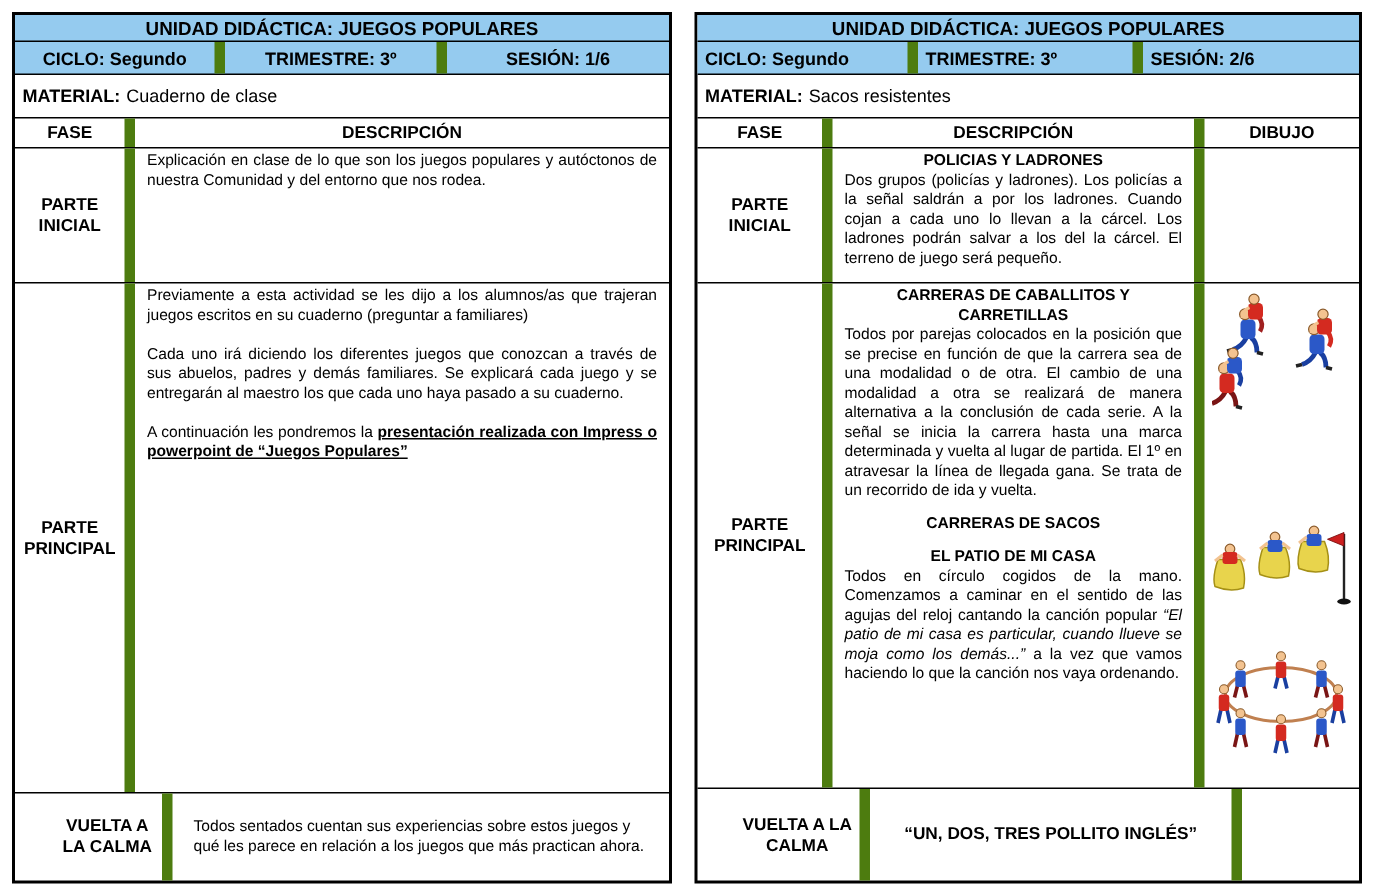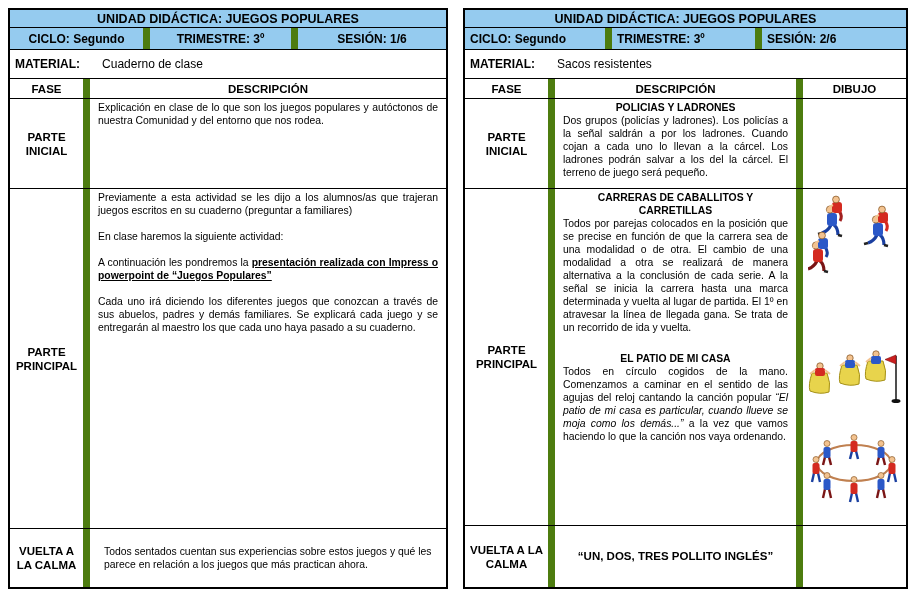--- a/index.html
+++ b/index.html
@@ -10,40 +10,40 @@
   }
   .sheet {
     position:absolute; top:8px; box-sizing:border-box;
     border:2px solid #000; background:#fff;
     display:flex; flex-direction:column;
   }
   #left-sheet  { left:8px;   width:440px; height:581px; }
   #right-sheet { left:463px; width:445px; height:581px; }
 
   .trow { display:flex; flex:0 0 auto; box-sizing:border-box; border-bottom:1px solid #000; min-height:0; }
-  .trow.last { border-bottom:none; flex:1 1 auto; }
+  .trow.last { border-bottom:none; flex:1 1 auto;padding-left:25px; }
   .cell { box-sizing:border-box; border-right:7px solid #4d7c0f; overflow:hidden; min-width:0; }
   .cell.lastcol { border-right:none; }
   .blue { background:#95cbef; }
 
   .title-row { height:18px; }
   .title-cell { flex:1; display:flex; align-items:center; justify-content:center;
                 font-weight:bold; font-size:12.5px; }
 
   .meta-row { height:22px; }
   .meta-cell { display:flex; align-items:center; font-weight:bold; font-size:12px; }
   #left-sheet  .meta-cell { justify-content:center; }
   #right-sheet .meta-cell { justify-content:flex-start; padding-left:5px; }
   #left-sheet  .meta-1 { width:140px; } #left-sheet  .meta-2 { width:148px; } .meta-3 { flex:1; }
   #right-sheet .meta-1 { width:147px; } #right-sheet .meta-2 { width:150px; }
 
   .material-row { height:29px; }
   .material-cell { flex:1; display:flex; align-items:center; padding-left:5px; font-size:12px; }
   .material-label { font-weight:bold; }
-  .material-value { margin-left:22px; }
+  .material-value { margin-left:4px; }
 
   .head-row { height:20px; }
   .head-cell { display:flex; align-items:center; justify-content:center;
                font-weight:bold; font-size:11.5px; }
 
   #left-sheet  .fase-col { width:80px; }
   #right-sheet .fase-col { width:90px; }
   #right-sheet .desc-col { width:248px; }
   .desc-col { flex:1; }
   #right-sheet .desc-col { flex:0 0 auto; }
@@ -102,23 +102,22 @@
   <div class="trow row-inicial">
     <div class="cell fase-cell fase-col">PARTE INICIAL</div>
     <div class="cell lastcol desc-cell desc-col v-center">
       <div class="para">Explicación en clase de lo que son los juegos populares y autóctonos de nuestra Comunidad y del entorno que nos rodea.</div>
     </div>
   </div>
   <div class="trow row-principal">
     <div class="cell fase-cell fase-col">PARTE PRINCIPAL</div>
     <div class="cell lastcol desc-cell desc-col v-center">
       <div class="para">Previamente a esta actividad se les dijo a los alumnos/as que trajeran juegos escritos en su cuaderno (preguntar a familiares)</div>
-      <div class="para">En clase haremos la siguiente actividad:</div>
+      <div class="para">Cada uno irá diciendo los diferentes juegos que conozcan a través de sus abuelos, padres y demás familiares. Se explicará cada juego y se entregarán al maestro los que cada uno haya pasado a su cuaderno.</div>
       <div class="para"><span>A continuación les pondremos la </span><span class="em-underline">presentación realizada con Impress o powerpoint de “Juegos Populares”</span></div>
-      <div class="para">Cada uno irá diciendo los diferentes juegos que conozcan a través de sus abuelos, padres y demás familiares. Se explicará cada juego y se entregarán al maestro los que cada uno haya pasado a su cuaderno.</div>
     </div>
   </div>
   <div class="trow last">
     <div class="cell fase-cell fase-col">VUELTA A LA CALMA</div>
     <div class="cell lastcol desc-cell desc-col calma-desc-left">
       <div>Todos sentados cuentan sus experiencias sobre estos juegos y qué les parece en relación a los juegos que más practican ahora.</div>
     </div>
   </div>
 </div>
 
@@ -151,20 +150,21 @@
     <div class="cell lastcol dibujo-col"></div>
   </div>
   <div class="trow row-principal">
     <div class="cell fase-cell fase-col">PARTE PRINCIPAL</div>
     <div class="cell desc-cell desc-col">
       <div class="game-block">
         <div class="game-title">CARRERAS DE CABALLITOS Y CARRETILLAS</div>
         <div>Todos por parejas colocados en la posición que se precise en función de que la carrera sea de una modalidad o de otra. El cambio de una modalidad a otra se realizará de manera alternativa a la conclusión de cada serie. A la señal se inicia la carrera hasta una marca determinada y vuelta al lugar de partida. El 1º en atravesar la línea de llegada gana. Se trata de un recorrido de ida y vuelta.</div>
       </div>
       <div class="game-block">
+        <div class="game-title">CARRERAS DE SACOS</div>
       </div>
       <div class="game-block">
         <div class="game-title">EL PATIO DE MI CASA</div>
         <div><span>Todos en círculo cogidos de la mano. Comenzamos a caminar en el sentido de las agujas del reloj cantando la canción popular </span><span class="quote-italic">“El patio de mi casa es particular, cuando llueve se moja como los demás...”</span><span> a la vez que vamos haciendo lo que la canción nos vaya ordenando.</span></div>
       </div>
     </div>
     <div class="cell lastcol dibujo-col">
 
       <svg class="illu" id="illu-piggyback" width="94" height="84" viewBox="0 0 94 84">
         <g transform="translate(12,8)">

